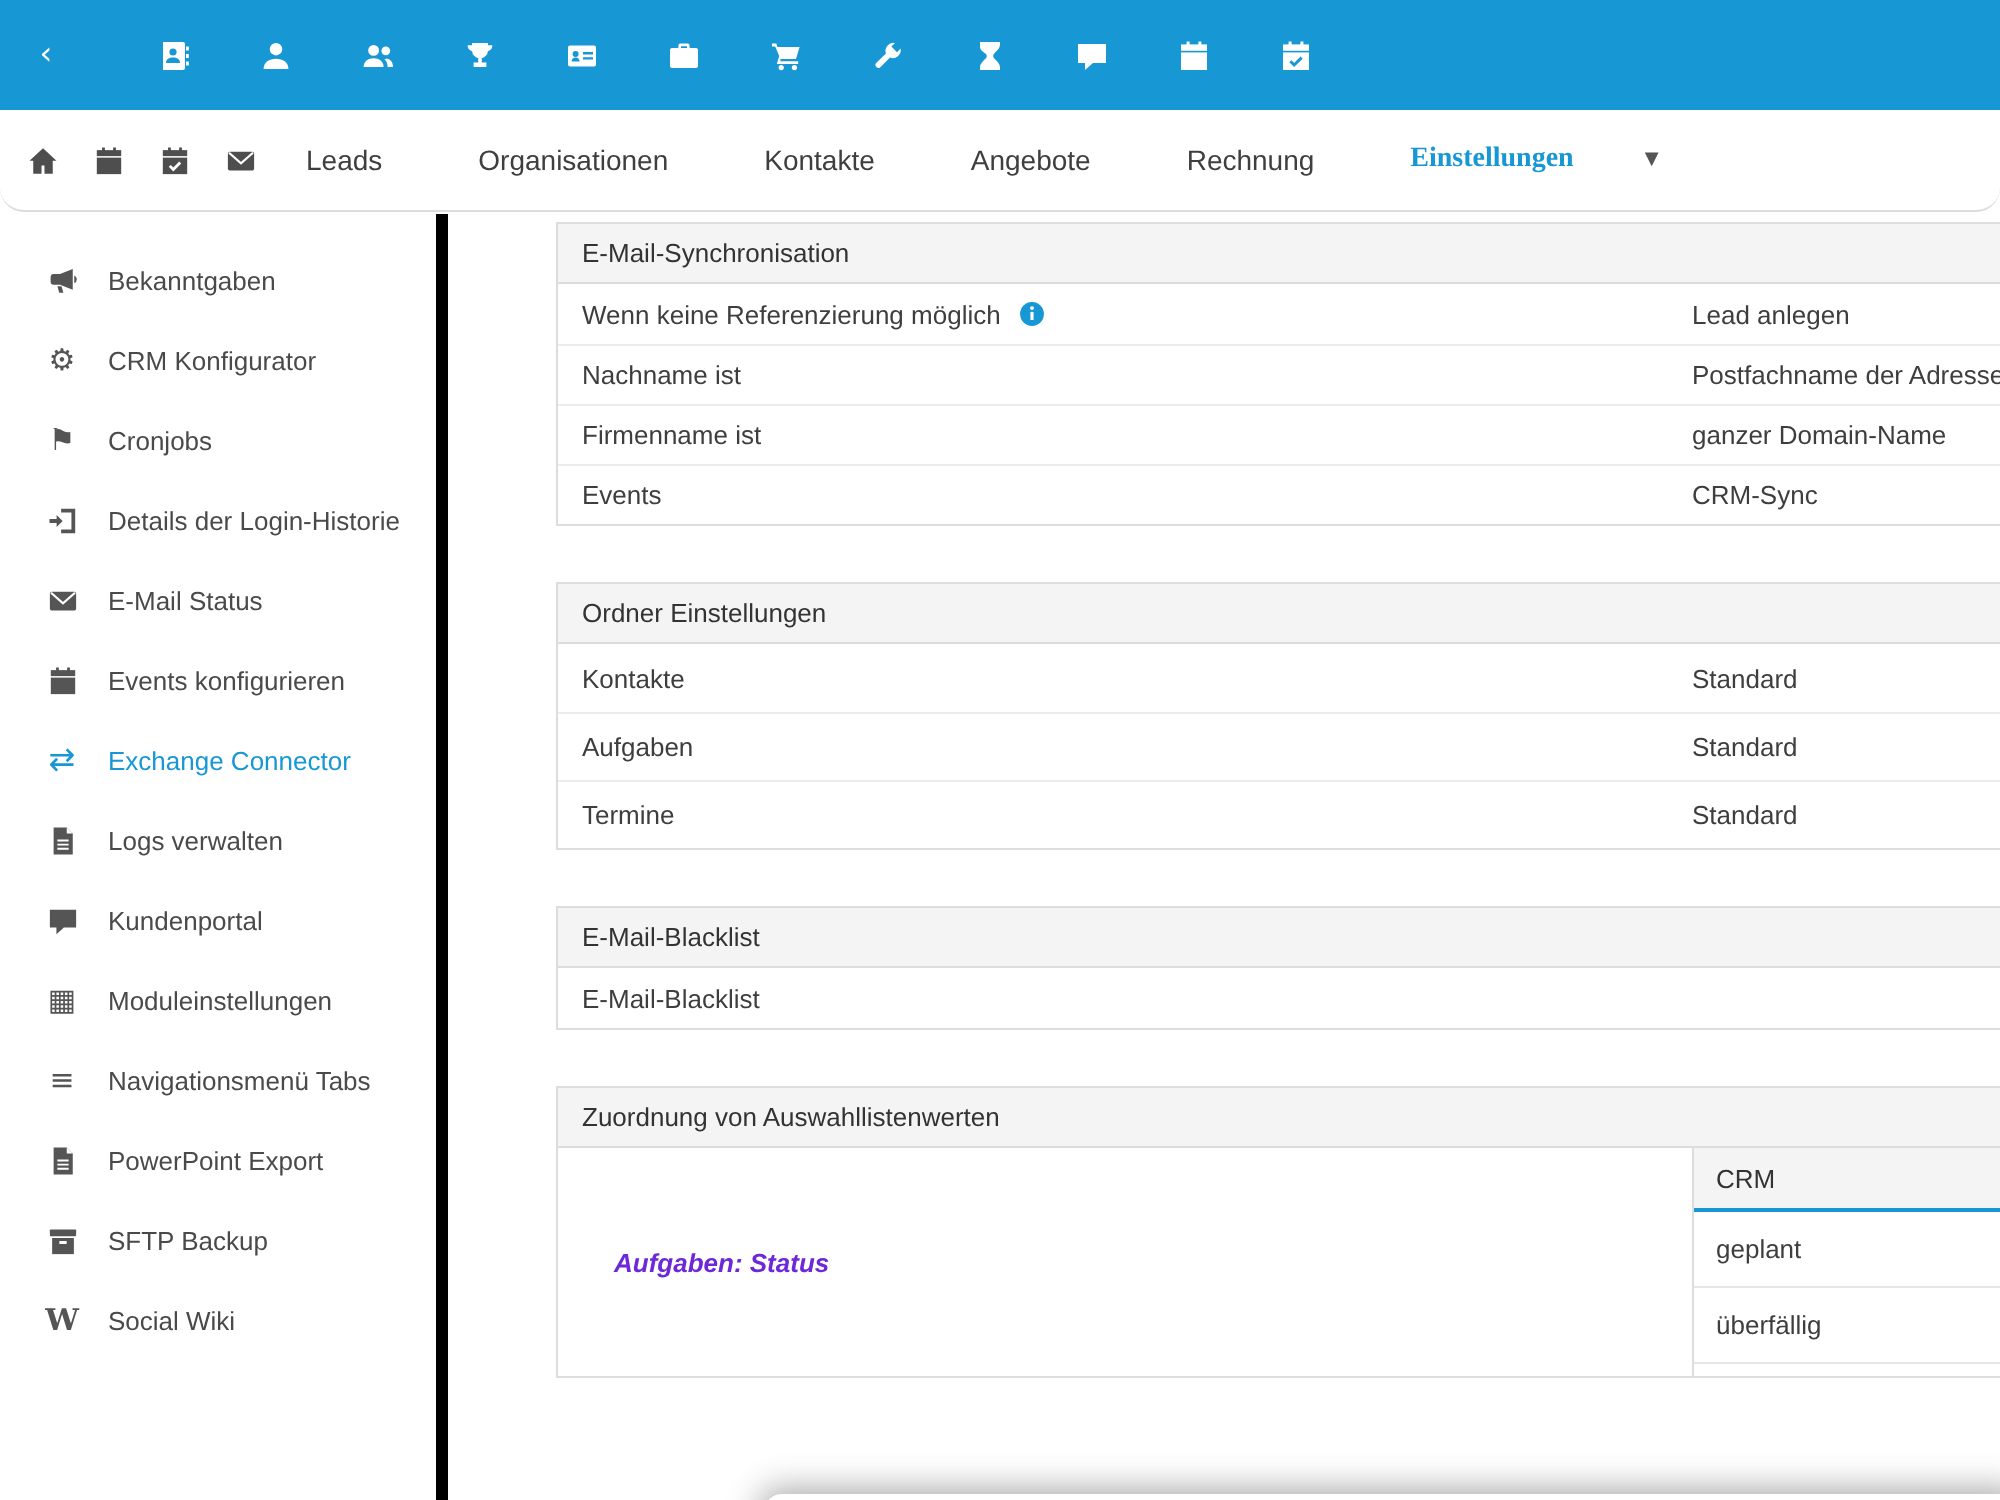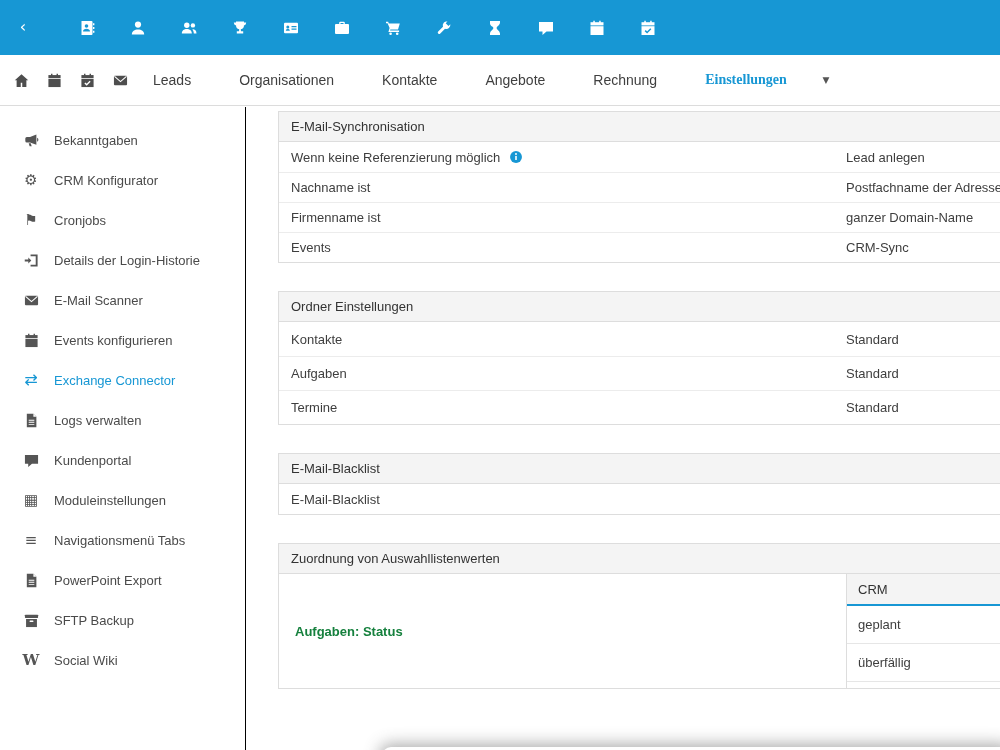--- a/index.html
+++ b/index.html
@@ -20,34 +20,34 @@
   }
   .topbar .ic svg { width:16px; height:16px; }
   .topbar .u { font-size:17px; }
   .topbar .back-ic .u { font-size:24px; line-height:0.8; }
   .topbar-icons { display:flex; gap:33px; margin-left:46px; }
   .topbar .ic { cursor:pointer; }
 
   
   .navbar {
     height:51px; background:#fff; display:flex; align-items:center;
-    padding-left:12px; border-bottom:1px solid #dcdcdc; --cut:#fff; color:#4a4a4a;
+    padding-left:12px; border-bottom:1px solid #dcdcdc; --cut:#fff; color:#4a4a4a;border-radius:12px;
   }
   .nav-icons { display:flex; gap:15px; color:#4e4e4e; }
   .nav-icons .ic { cursor:pointer; }
   .nav-tabs { display:flex; gap:48px; margin-left:24px; font-size:14px; }
   .nav-tab { cursor:pointer; color:#3f3f3f; white-space:nowrap; }
   .nav-tab.active { color:#1797d4; font-weight:bold;font-family:Liberation Serif, serif; }
   .caret { margin-left:30px; color:#555; cursor:pointer; }
   .caret .u { font-size:9px; }
 
   
   .sidebar {
-    position:absolute; top:107px; left:0; bottom:0; width:246px;
-    background:#fff; border-right:1px solid #000000; overflow:hidden;
+    position:absolute; top:107px; left:0; bottom:0; width:224px;
+    background:#fff; border-right:6px solid #000000; overflow:hidden;
     padding-top:13px; --cut:#fff;
   }
   .side-item {
     height:40px; display:flex; align-items:center; gap:13px;
     padding-left:21px; font-size:13px; color:#4a4a4a; cursor:pointer; white-space:nowrap;
   }
   .side-item .ic { color:#555; width:20px; flex:0 0 20px; }
   .side-item.active, .side-item.active .ic { color:#1797d4; }
   .side-item .u { font-size:15px; }
 
@@ -68,22 +68,22 @@
   .prow + .prow { border-top:1px solid #ececec; }
   .prow .lbl { padding-left:12px; }
   .prow .val { position:absolute; left:567px; }
   .panel.p2 .prow { height:34px; }
   .info { color:#1797d4; margin-left:8px; width:15px; height:15px; cursor:pointer; }
   .info svg { width:14px; height:14px; }
 
   
   .map-body { position:relative; height:114px; }
   .map-label {
-    position:absolute; left:4px; top:0; bottom:0; width:567px;
-    display:flex; align-items:center; padding-left:12px; font-weight:bold; color:#15803d;
+    position:absolute; left:16px; top:0; bottom:0; width:567px;
+    display:flex; align-items:center; padding-left:12px; font-weight:bold; color:#6d28d9;font-style:italic;
   }
   .map-table { position:absolute; left:567px; top:0; right:0; bottom:0; border-left:1px solid #ddd; }
   .map-th {
     height:32px; background:#f4f4f4; border-bottom:2px solid #1797d4;
     display:flex; align-items:center; padding:0 11px; color:#333;
   }
   .map-td {
     height:38px; border-bottom:1px solid #e6e6e6;
     display:flex; align-items:center; padding:0 11px; cursor:pointer;
   }
@@ -252,21 +252,21 @@
       </span>
     <span>Details der Login-Historie</span>
   </div>
   <div class="side-item">
     <span class="ic">
         <svg viewBox="0 0 16 16" fill="currentColor">
           <rect x="1" y="3" width="14" height="10" rx="1"></rect>
           <path d="M1.6 3.6L8 9.2l6.4-5.6" fill="none" stroke="var(--cut,#fff)" stroke-width="1.2"></path>
         </svg>
       </span>
-    <span>E-Mail Scanner</span>
+    <span>E-Mail Status</span>
   </div>
   <div class="side-item">
     <span class="ic">
         <svg viewBox="0 0 16 16" fill="currentColor">
           <path d="M4.3.8h1.5v2.4H4.3zM10.2.8h1.5v2.4h-1.5z"></path>
           <path d="M1.5 2.2h13v3.2h-13z"></path>
           <path d="M1.5 6.2h13V15h-13z"></path>
         </svg>
       </span>
     <span>Events konfigurieren</span>

